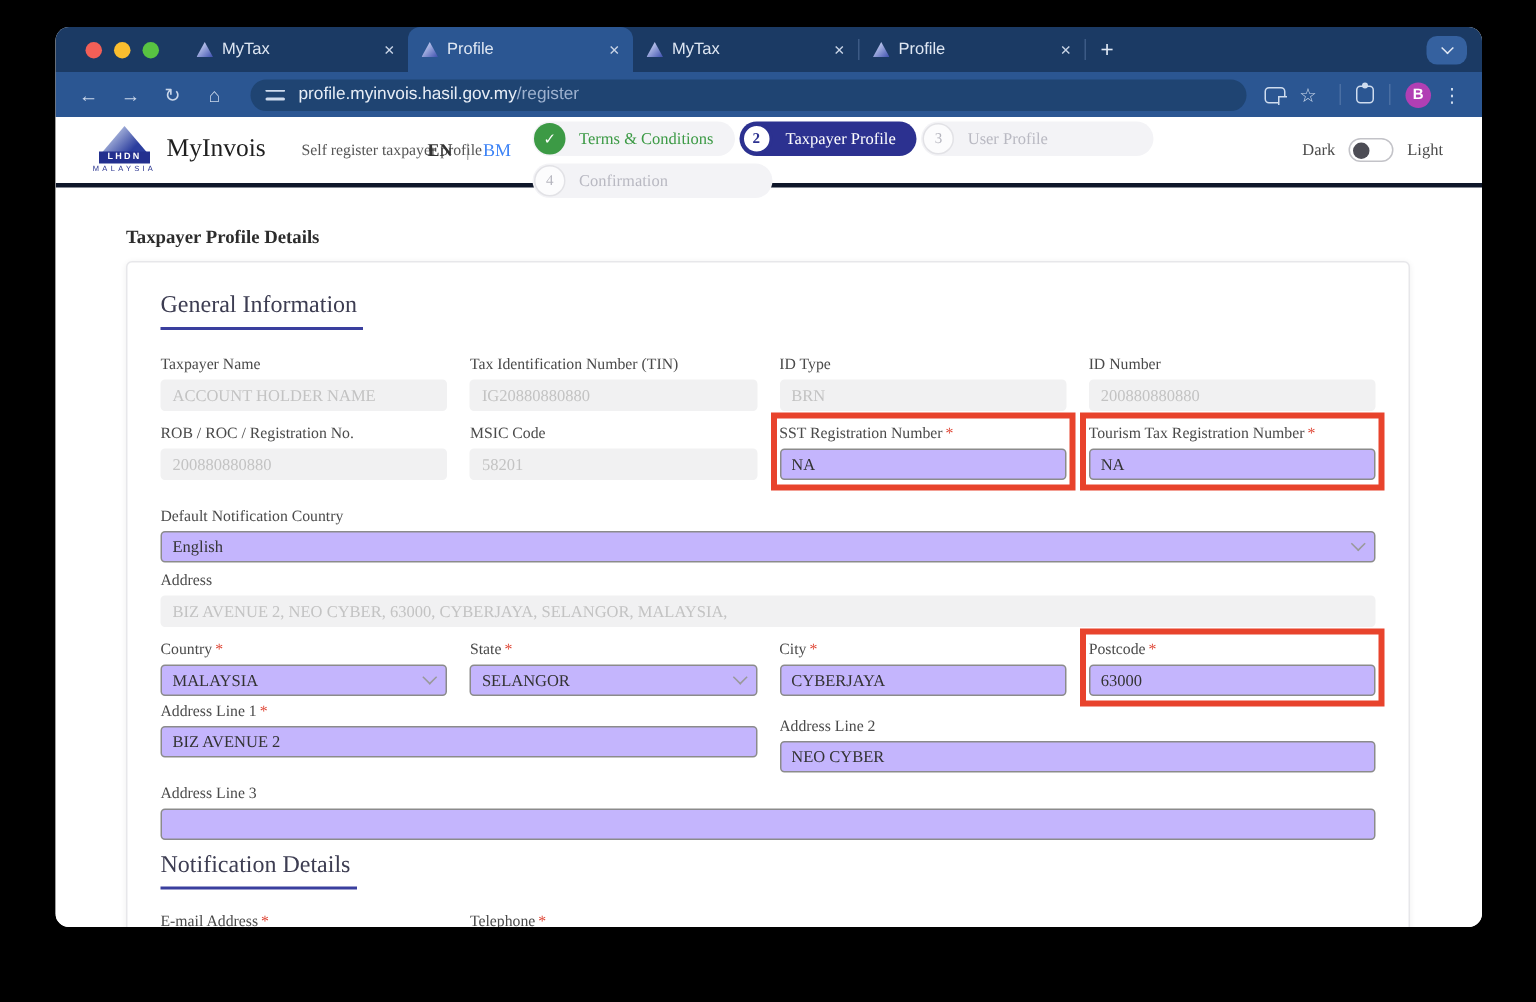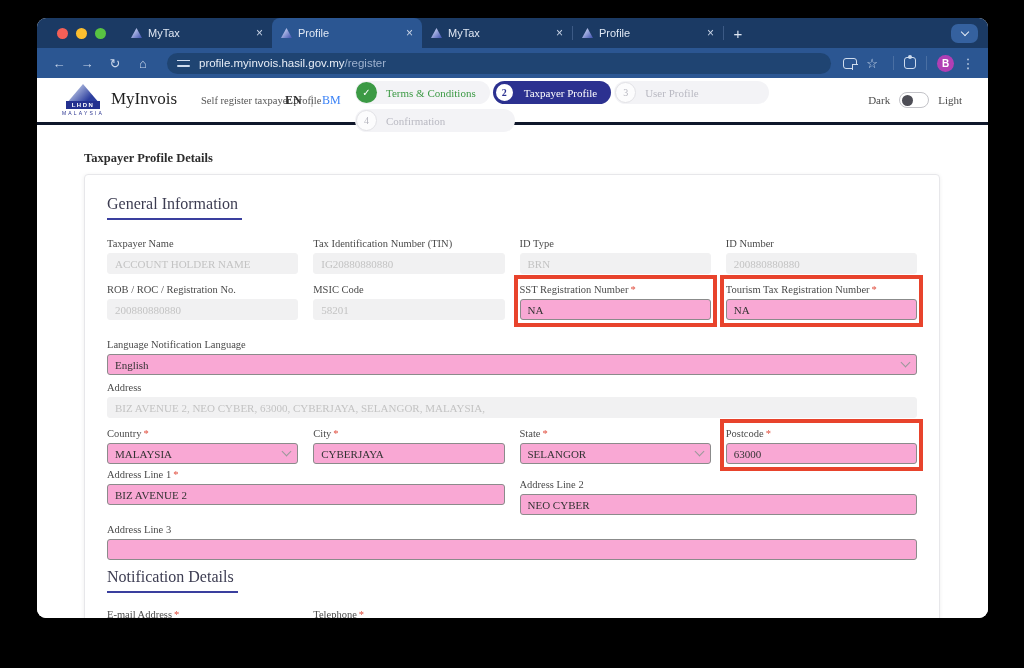--- a/index.html
+++ b/index.html
@@ -76,21 +76,21 @@
   .card { position:absolute; left:47px; top:96px; width:856px; height:480px; background:#fff; border:1px solid #e7e7ea; border-radius:4px; box-shadow:0 1px 4px rgba(0,0,0,.07); padding:20px 22px; }
   .section-title-wrap { margin-bottom:18px; }
   .section-title { display:inline-block; font-size:16px; color:#3d3d52; padding:0 4px 5px 0; border-bottom:2px solid #3a3f9e; }
 
   .row { display:grid; grid-template-columns:repeat(4,1fr); column-gap:15px; }
   .field { min-width:0; position:relative; }
   .field.span2 { grid-column:span 2; }
   .field.full { grid-column:1 / -1; }
   .flabel { font-size:10.5px; color:#4a4a4a; margin-bottom:4px; white-space:nowrap; overflow:hidden; }
   .req { color:#e04b3b; margin-left:2px; }
-  .fin { width:100%; height:21px; border:1px solid #8b8b8b; border-radius:3px; padding:0 7px; font-size:11px; font-family:"Liberation Serif",serif; color:#333; background:#f9a8d4; display:block; }
+  .fin { width:100%; height:21px; border:1px solid #8b8b8b; border-radius:3px; padding:0 7px; font-size:11px; font-family:"Liberation Serif",serif; color:#333; background:#c4b5fd; display:block; }
   .fin.dis { background:#f1f1f2; border-color:#f1f1f2; color:#c3c3c3; }
   .selbox { display:flex; align-items:center; justify-content:space-between; }
   .sel-chev { width:7px; height:7px; border-right:1.3px solid #999; border-bottom:1.3px solid #999; transform:rotate(45deg); margin-top:-4px; flex:0 0 auto; }
   .hl::before { content:""; position:absolute; left:-6px; right:-6px; top:-9px; bottom:-7px; border:4px solid #e8432c; pointer-events:none; z-index:2; }
   .offset-down { margin-top:10px; }
 
   .mb10{margin-bottom:10px;} .mb19{margin-bottom:19px;} .mb7{margin-bottom:7px;}
   .mb5{margin-bottom:5px;} .mb9{margin-bottom:9px;} .mt8{margin-top:8px;} .mb14{}
 </style>
 </head>
@@ -238,21 +238,21 @@
             <input class="fin" value="NA" style="">
           </div>
           <div class="field hl">
             <div class="flabel"><span>Tourism Tax Registration Number</span><span class="req">*</span></div>
             <input class="fin" value="NA" style="">
           </div>
         </div>
 
         <div class="row mb7">
           <div class="field full">
-            <div class="flabel">Language Notification Language</div>
+            <div class="flabel">Default Notification Country</div>
             <div class="fin selbox">
               <span>English</span>
               <span class="sel-chev"></span>
             </div>
           </div>
         </div>
 
         <div class="row mb10">
           <div class="field full">
             <div class="flabel">Address</div>
@@ -262,30 +262,30 @@
 
         <div class="row mb5">
           <div class="field">
             <div class="flabel"><span>Country</span><span class="req">*</span></div>
             <div class="fin selbox">
               <span>MALAYSIA</span>
               <span class="sel-chev"></span>
             </div>
           </div>
           <div class="field">
-            <div class="flabel"><span>City</span><span class="req">*</span></div>
-            <input class="fin" value="CYBERJAYA" style="">
-          </div>
-          <div class="field">
             <div class="flabel"><span>State</span><span class="req">*</span></div>
             <div class="fin selbox">
               <span>SELANGOR</span>
               <span class="sel-chev"></span>
             </div>
           </div>
+          <div class="field">
+            <div class="flabel"><span>City</span><span class="req">*</span></div>
+            <input class="fin" value="CYBERJAYA" style="">
+          </div>
           <div class="field hl">
             <div class="flabel"><span>Postcode</span><span class="req">*</span></div>
             <input class="fin" value="63000" style="">
           </div>
         </div>
 
         <div class="row mb9">
           <div class="field span2">
             <div class="flabel"><span>Address Line 1</span><span class="req">*</span></div>
             <input class="fin" value="BIZ AVENUE 2" style="">

